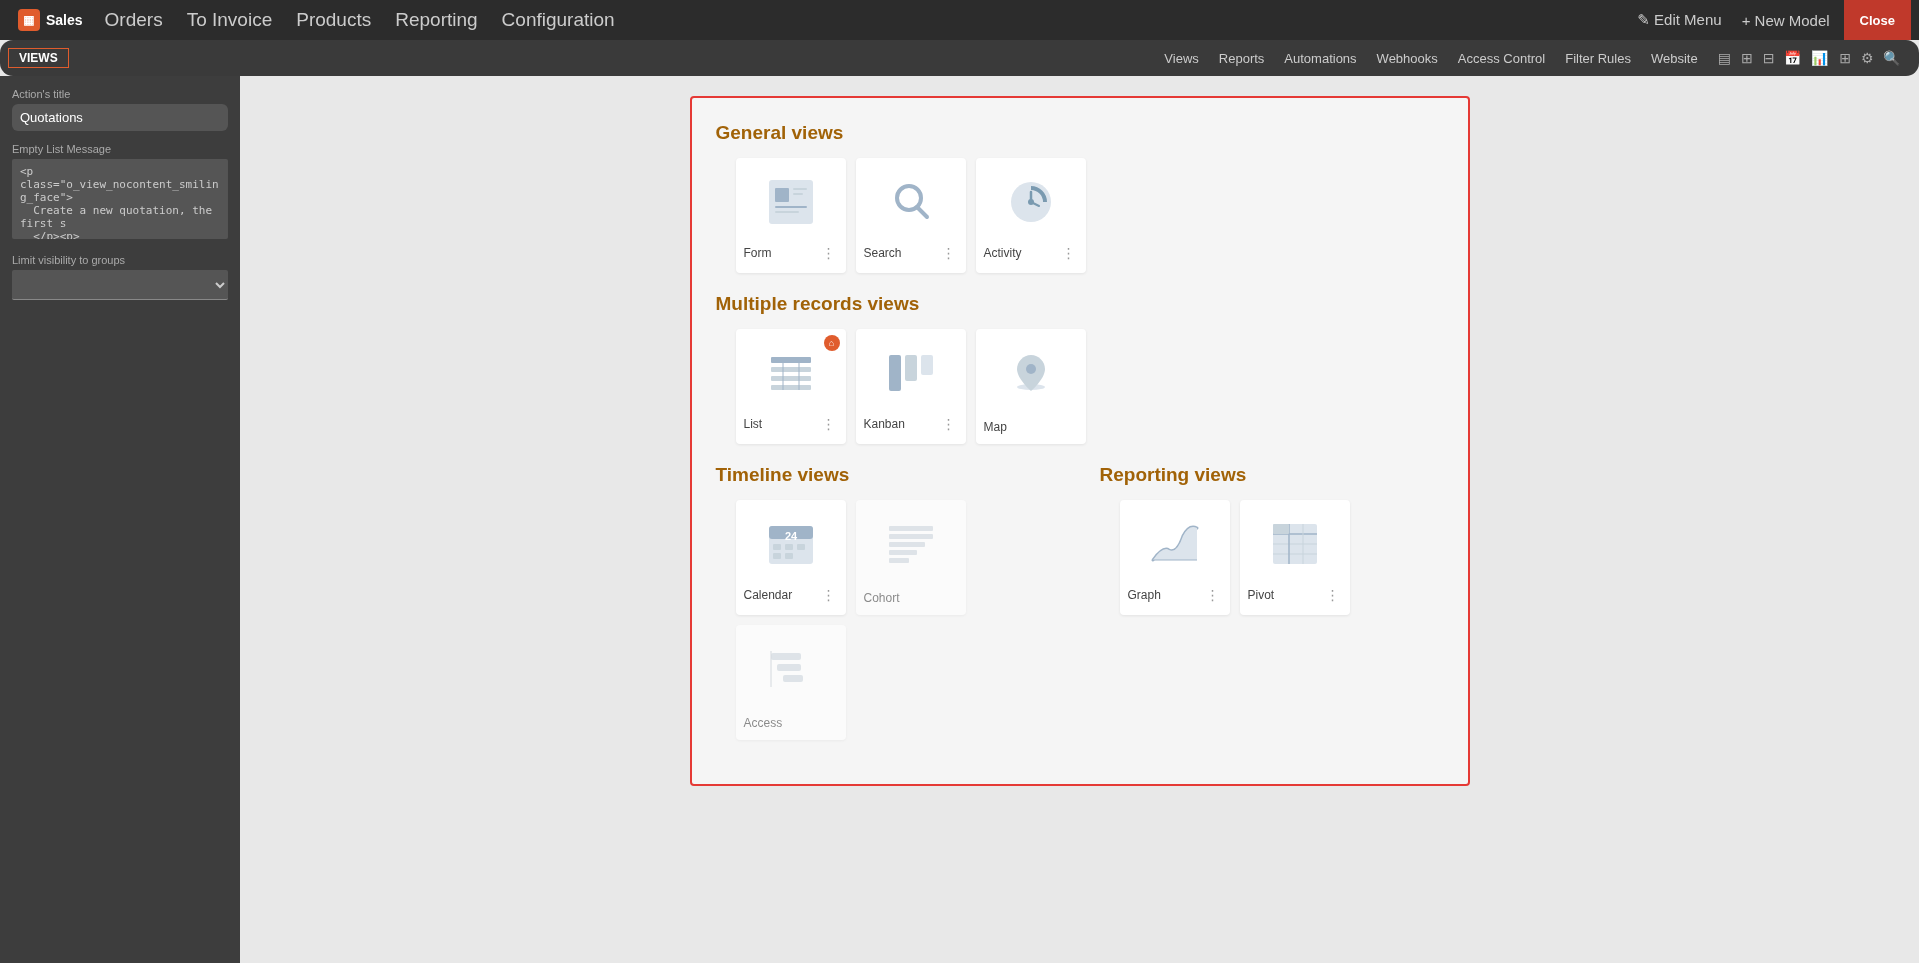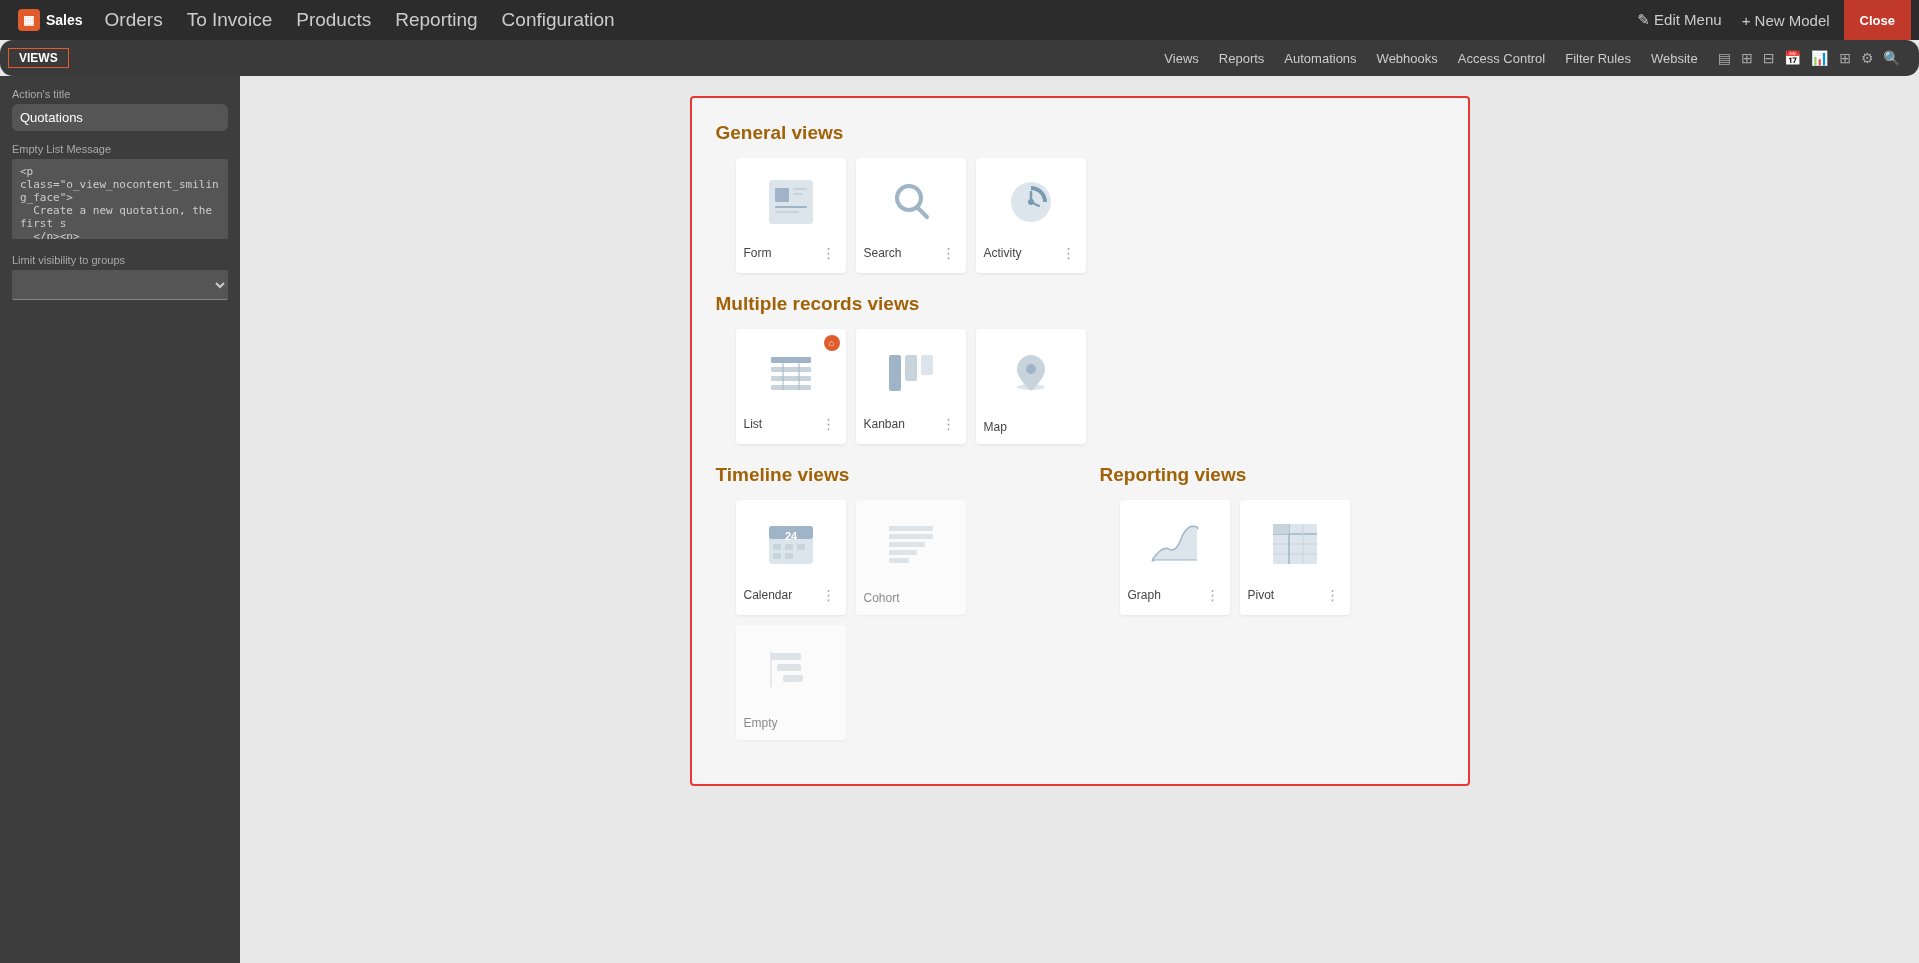--- a/index.html
+++ b/index.html
@@ -481,21 +481,21 @@
             <div class="view-card disabled">
               <div class="view-card-icon icon-gantt">
                 <svg width="56" height="56" viewBox="0 0 56 56">
                   <rect x="8" y="12" width="30" height="7" rx="2" fill="#d0d8e0"></rect>
                   <rect x="14" y="23" width="24" height="7" rx="2" fill="#d0d8e0"></rect>
                   <rect x="20" y="34" width="20" height="7" rx="2" fill="#d0d8e0"></rect>
                   <line x1="8" y1="10" x2="8" y2="46" stroke="#c0c8d0" stroke-width="1"></line>
                 </svg>
               </div>
               <div class="view-card-footer">
-                <span class="view-card-label">Empty</span>
+                <span class="view-card-label">Access</span>
               </div>
             </div>
 
           </div>
         </div>
 
         <div style="flex:1;">
           <div class="section-title">Reporting views</div>
           <div class="views-grid">
 

